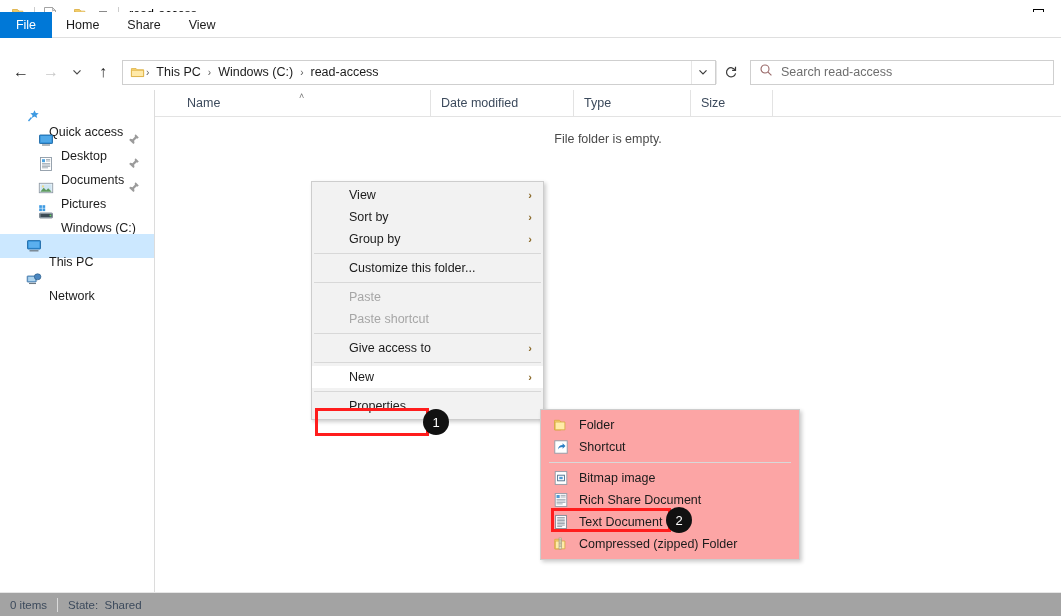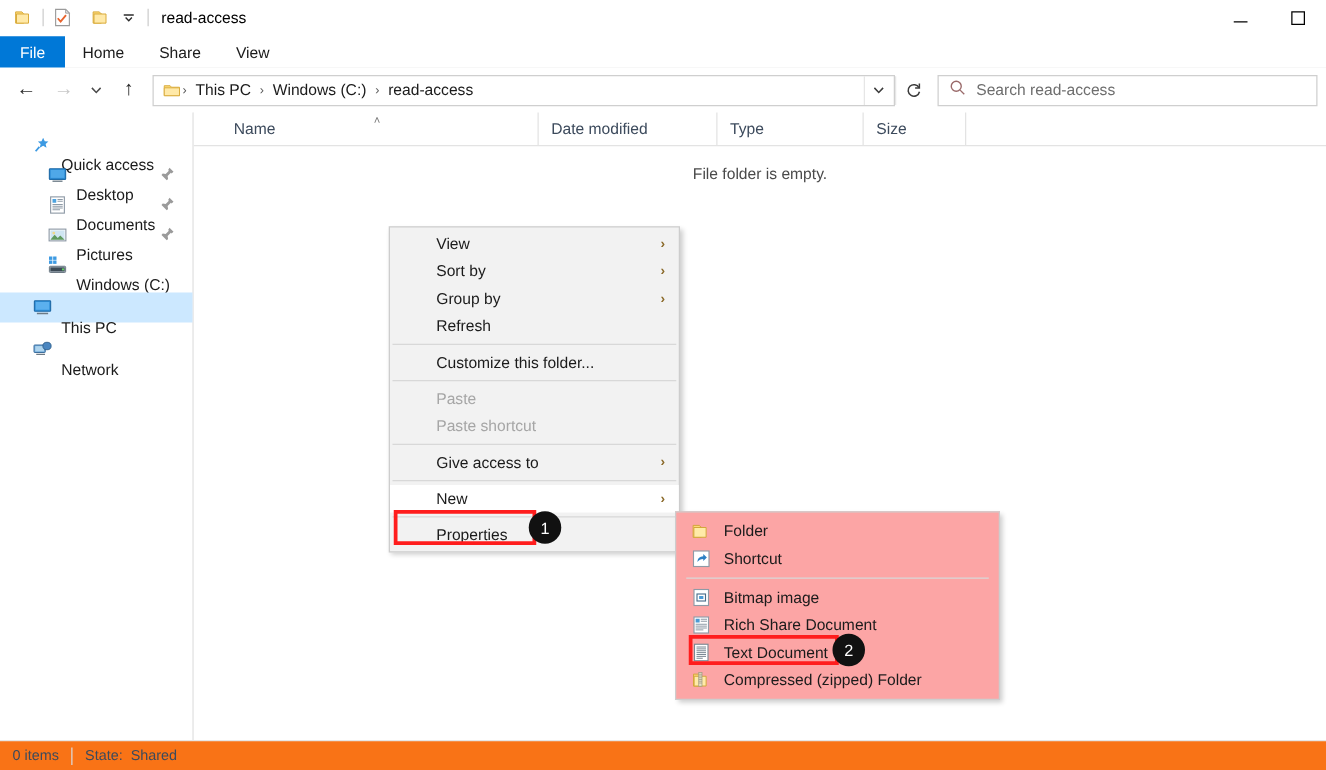--- a/index.html
+++ b/index.html
@@ -56,21 +56,21 @@
     width: 11px; height: 1px; background: #000;
     margin-top: 6px;
   }
   .wc-max {
     width: 11px; height: 11px;
     border: 1px solid #000;
   }
 
   
   .ribbon {
-    position: absolute; left: 0; top: 29px;
+    position: absolute; left: 0; top: 12px;
     width: 1061px; height: 26px;
     background: #ffffff;
     display: flex; align-items: stretch;
     border-bottom: 1px solid #dfdfdf;
   }
   .tab {
     display: flex; align-items: center; justify-content: center;
     font-size: 12.5px;
     color: #1b1b1b;
     padding: 0 14px;
@@ -214,21 +214,21 @@
     top: 42px;
     text-align: center;
     font-size: 12.5px;
     color: #4a4a4a;
   }
 
   
   .statusbar {
     position: absolute; left: 0; bottom: 0;
     width: 1061px; height: 24px;
-    background: #f97316;
+    background: #a3a3a3;
     border-top: 1px solid #e6e6e6;
     display: flex; align-items: center;
     overflow: hidden;
   }
   .status-seg {
     font-size: 11.5px; color: #3c4a5c;
     padding: 0 10px;
     line-height: 24px;
     white-space: nowrap;
   }
@@ -558,23 +558,20 @@
       <span class="arrow">›</span>
     </div>
     <div class="mi">
       <span>Sort by</span>
       <span class="arrow">›</span>
     </div>
     <div class="mi">
       <span>Group by</span>
       <span class="arrow">›</span>
     </div>
-    <div class="mi">
-      <span>Refresh</span>
-    </div>
     <div class="msep"></div>
     <div class="mi">
       <span>Customize this folder...</span>
     </div>
     <div class="msep"></div>
     <div class="mi disabled">
       <span>Paste</span>
     </div>
     <div class="mi disabled">
       <span>Paste shortcut</span>

